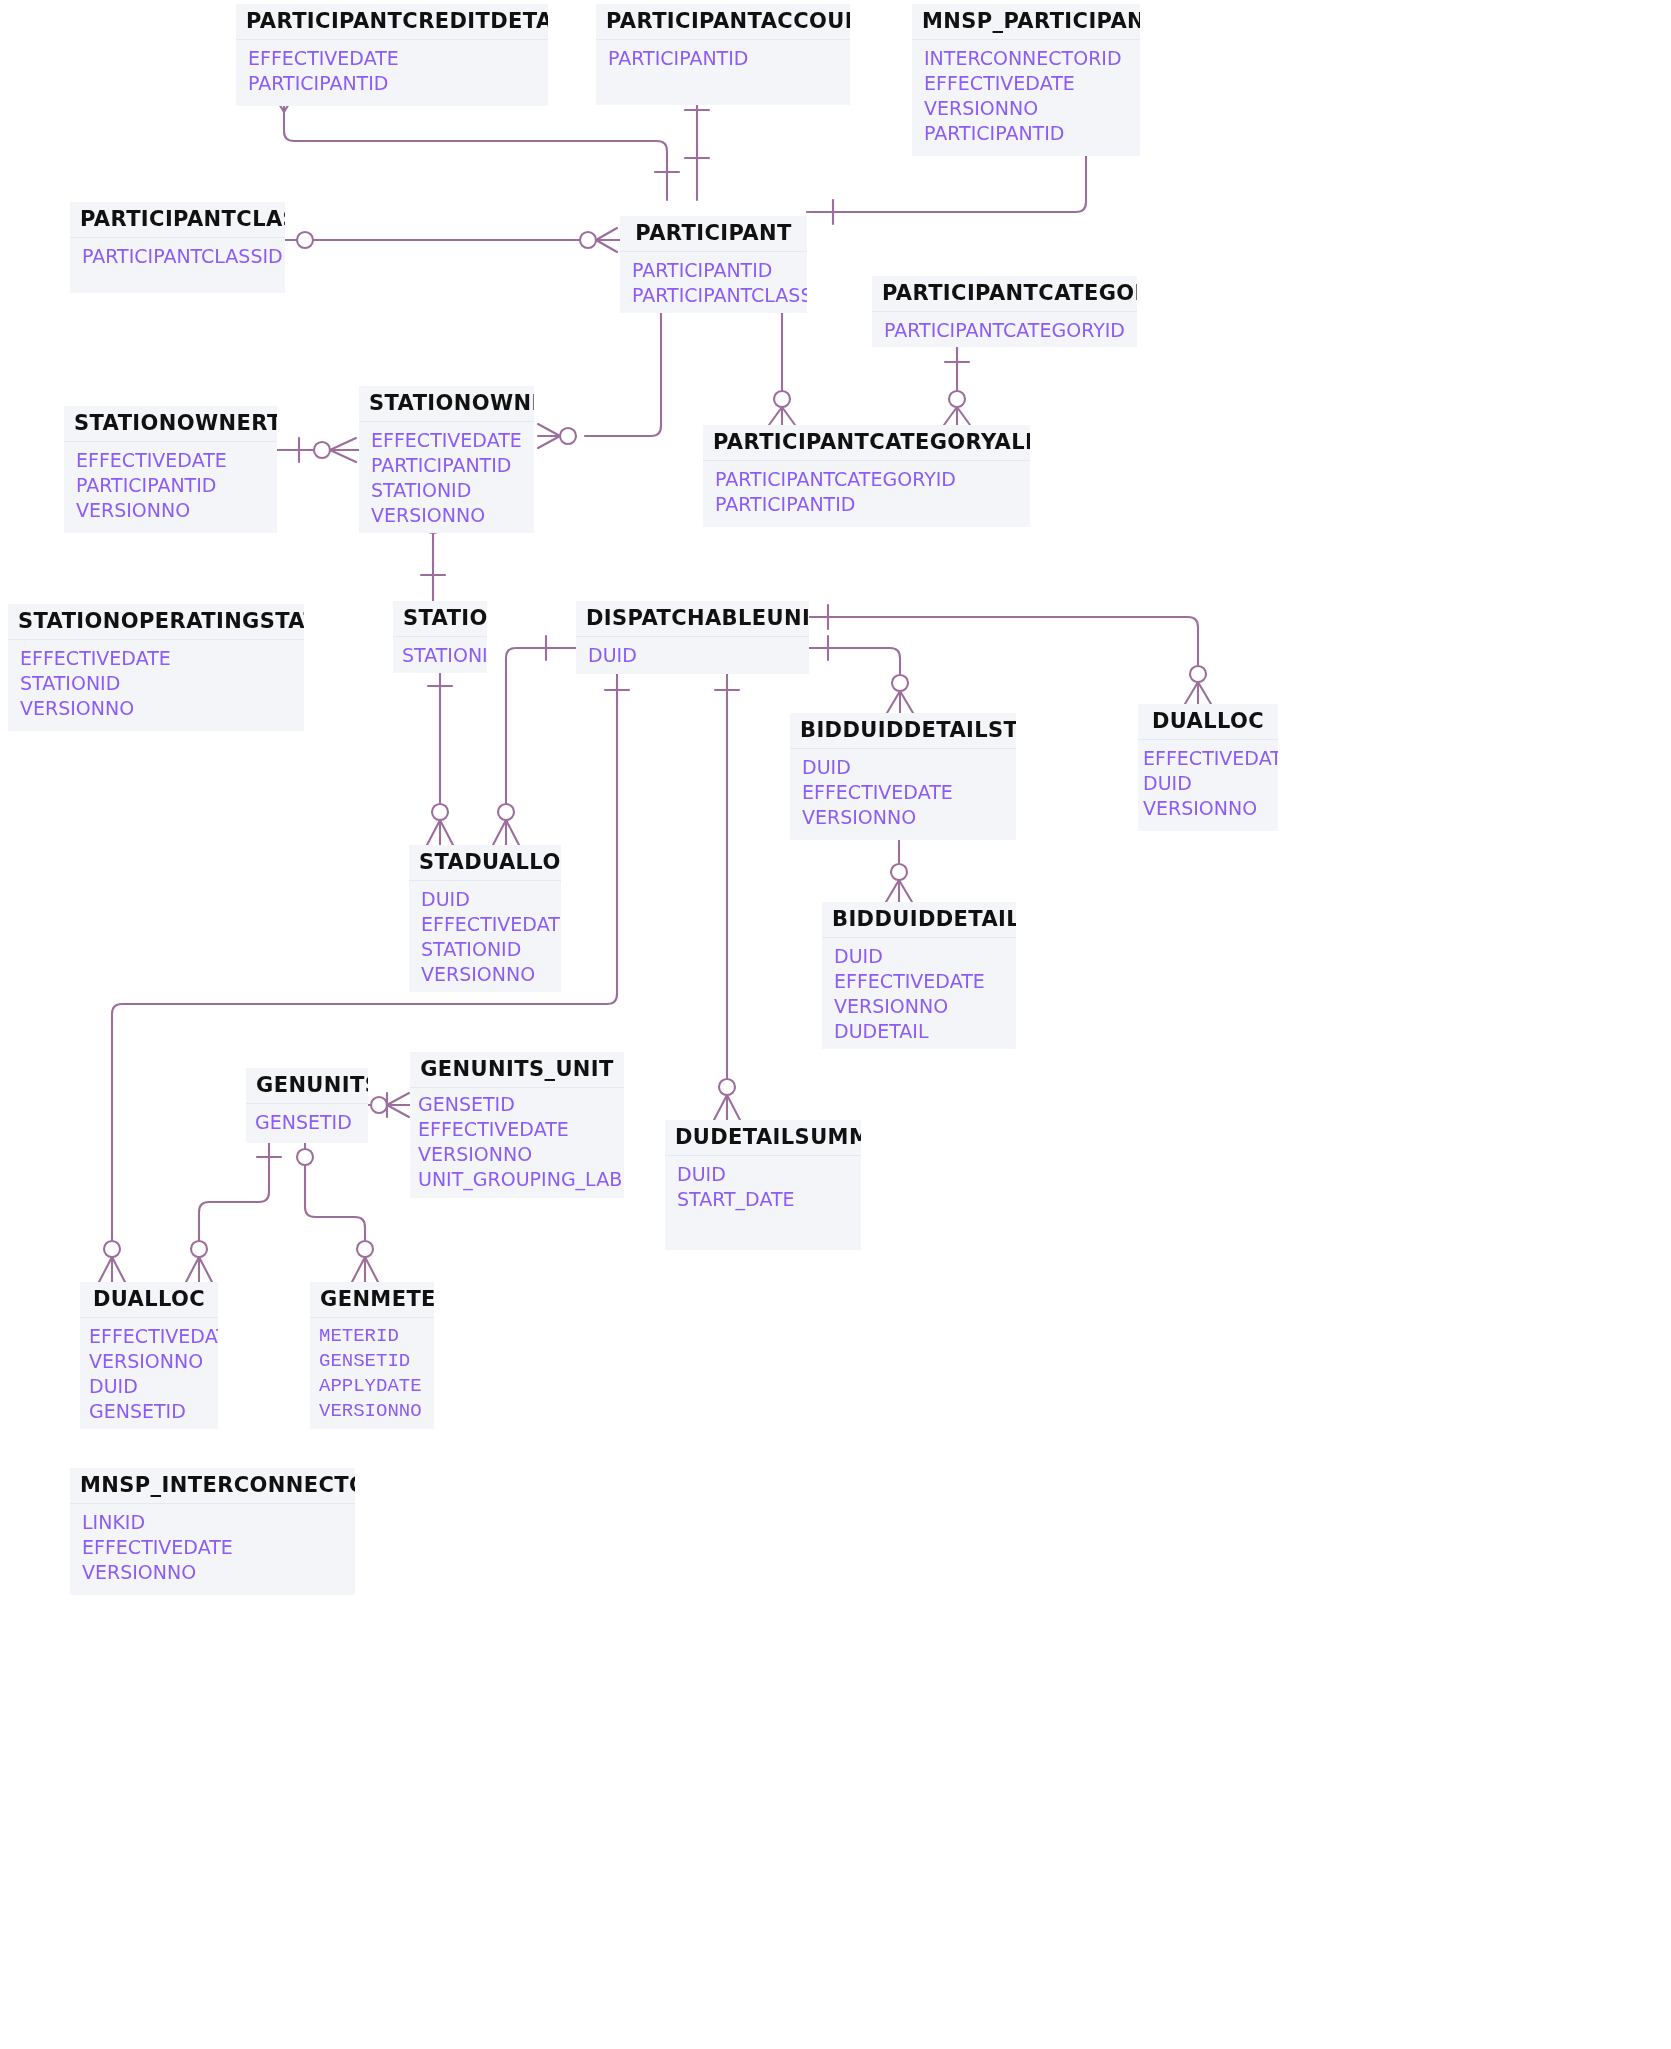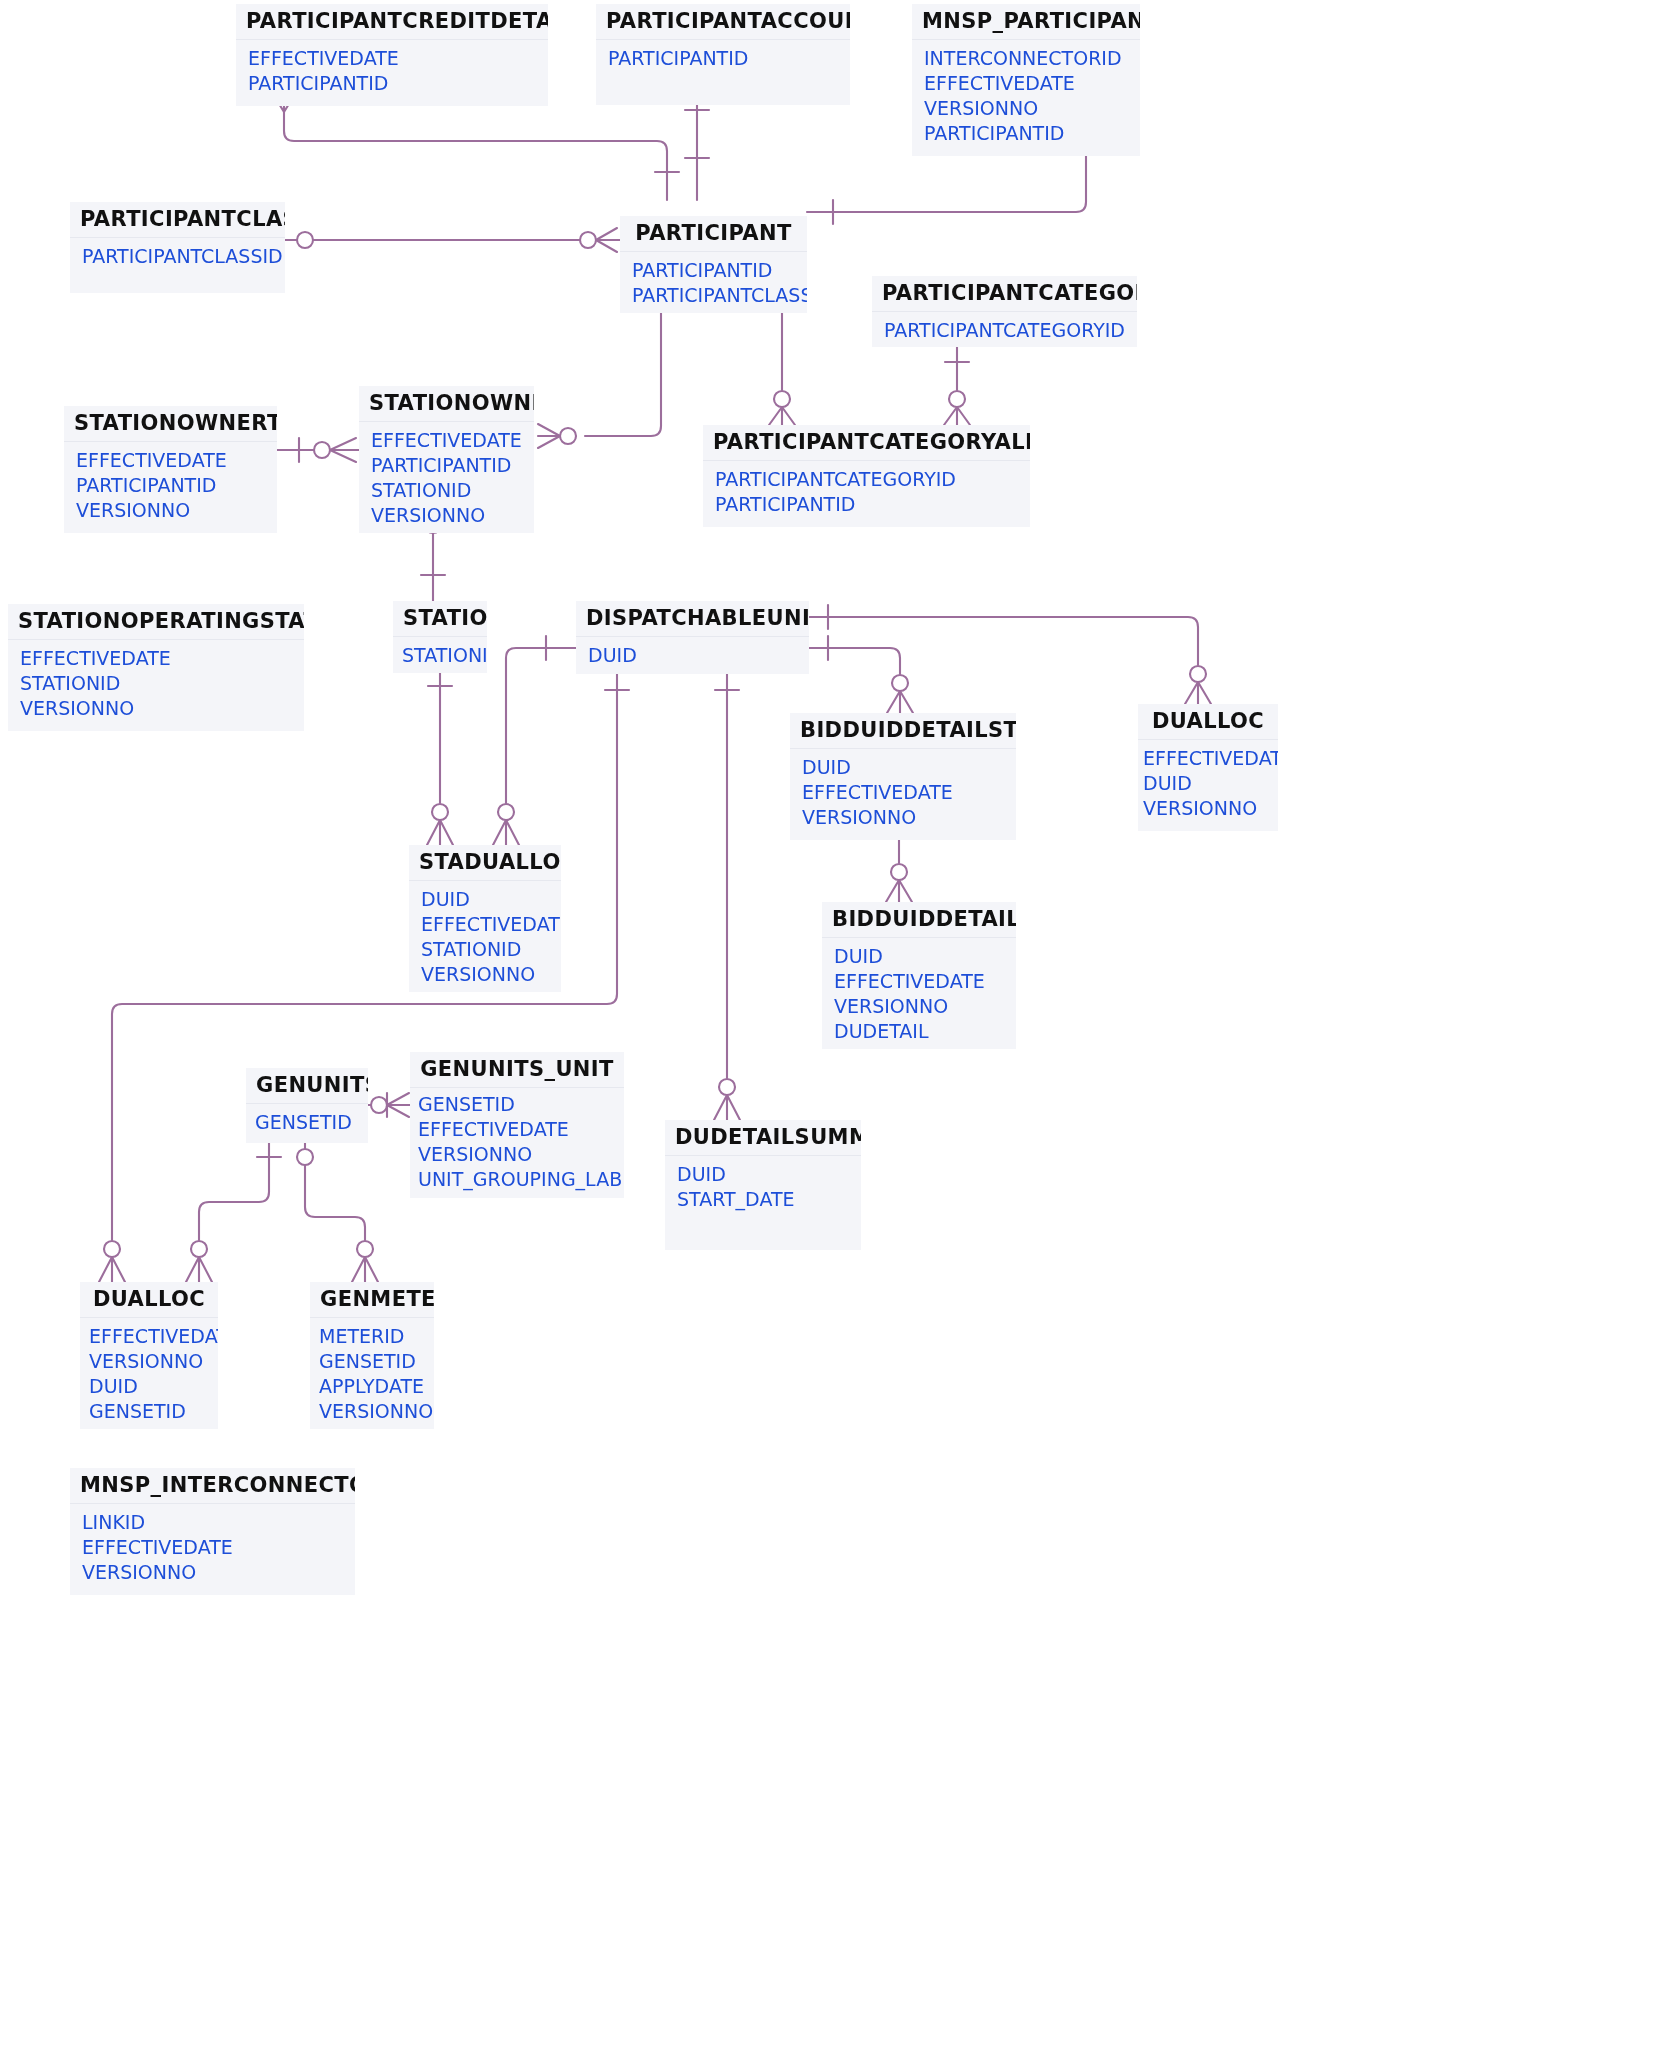--- a/index.html
+++ b/index.html
@@ -14,21 +14,21 @@
     overflow:hidden;
   }
   .entity .etitle{
     font-weight:bold;font-size:21px;color:#111;letter-spacing:.4px;
     text-align:center;padding:5px 10px 6px 10px;white-space:nowrap;
     border-bottom:1px solid #e6e8ef;background:#f4f5f9;
   }
   .entity .etitle.left{text-align:left;}
   .entity .attrs{padding:6px 12px 10px 12px;}
   .entity .attr{
-    font-size:19px;color:#1d4ed8;line-height:25px;white-space:nowrap;
+    font-size:19px;color:#8b5cf6;line-height:25px;white-space:nowrap;
     font-weight:400;
   }
 </style>
 </head>
 <body>
 
 <div id="canvas">
 
   <svg id="wires" viewBox="0 0 1671 2049" xmlns="http://www.w3.org/2000/svg">
     <g fill="none" stroke="#9c6e9c" stroke-width="2.1" stroke-linecap="round">
@@ -295,21 +295,21 @@
     <div class="attrs" style="padding-bottom:5px;padding-left:9px;">
       <div class="attr">EFFECTIVEDATE</div>
       <div class="attr">VERSIONNO</div>
       <div class="attr">DUID</div>
       <div class="attr">GENSETID</div>
     </div>
   </div>
 
   <div class="entity" style="left:310px;top:1282px;width:124px;">
     <div class="etitle">GENMETER</div>
-    <div class="attrs" style="padding-bottom:5px;padding-left:9px;">
+    <div class="attrs" style="padding-bottom:5px;padding-left:9px;font-family:Liberation Mono, monospace;">
       <div class="attr">METERID</div>
       <div class="attr">GENSETID</div>
       <div class="attr">APPLYDATE</div>
       <div class="attr">VERSIONNO</div>
     </div>
   </div>
 
   <div class="entity" style="left:70px;top:1468px;width:285px;">
     <div class="etitle left">MNSP_INTERCONNECTOR</div>
     <div class="attrs">

